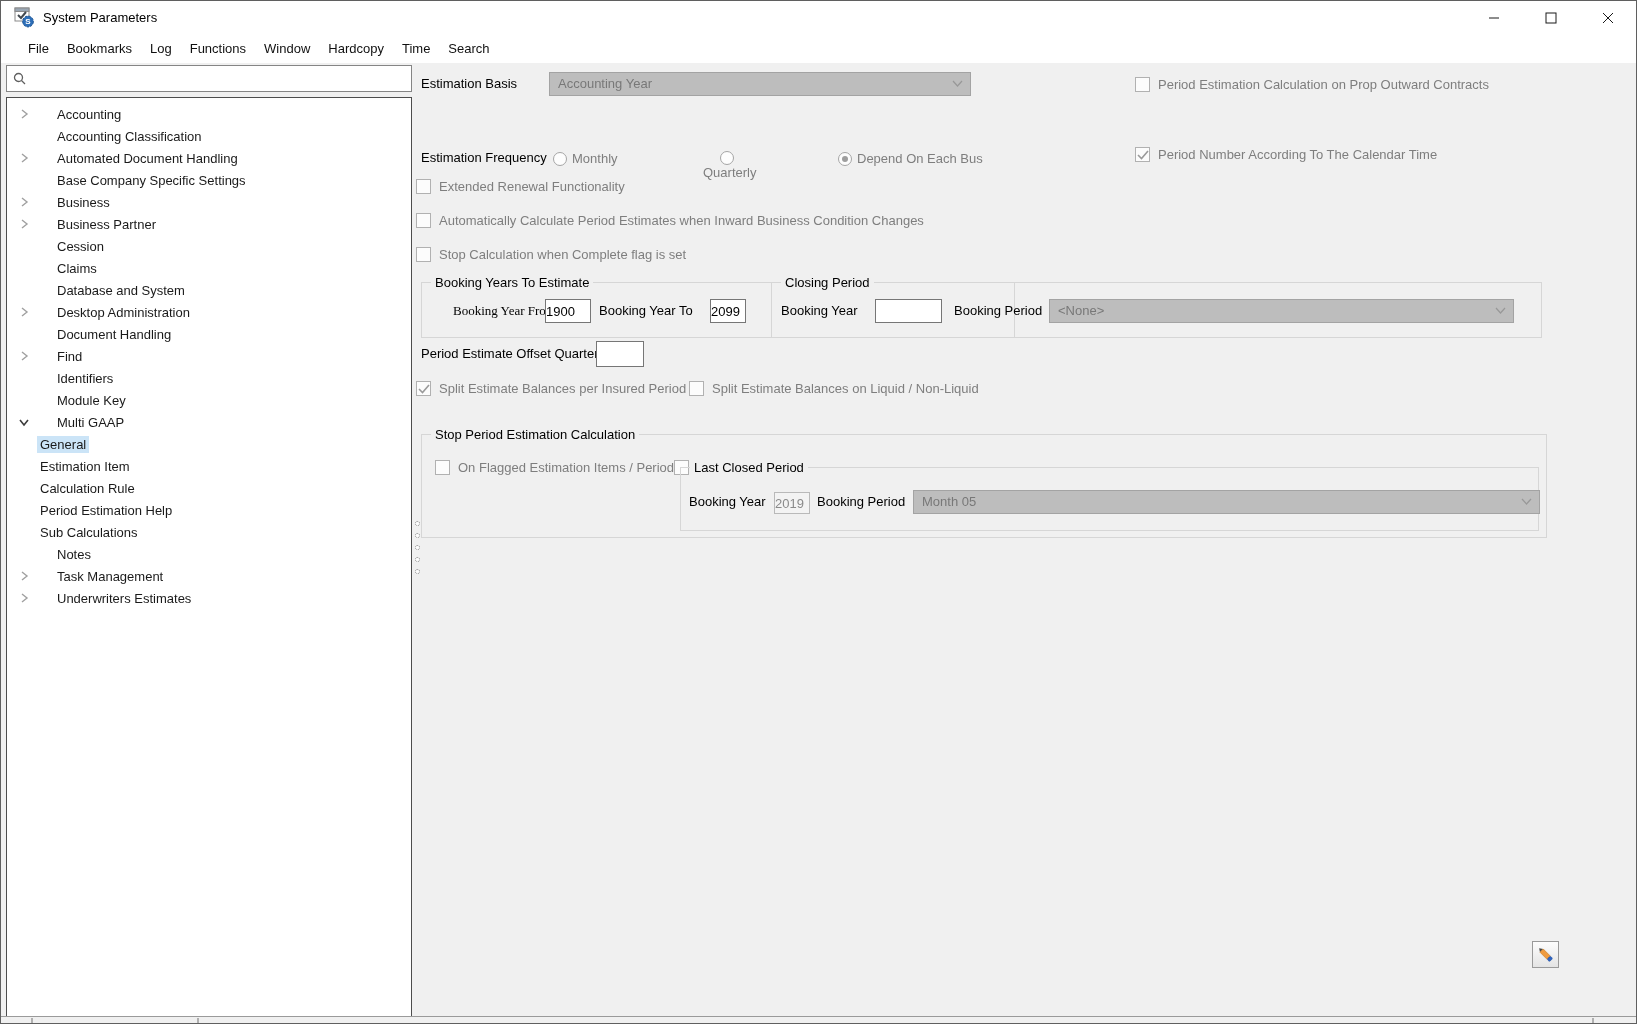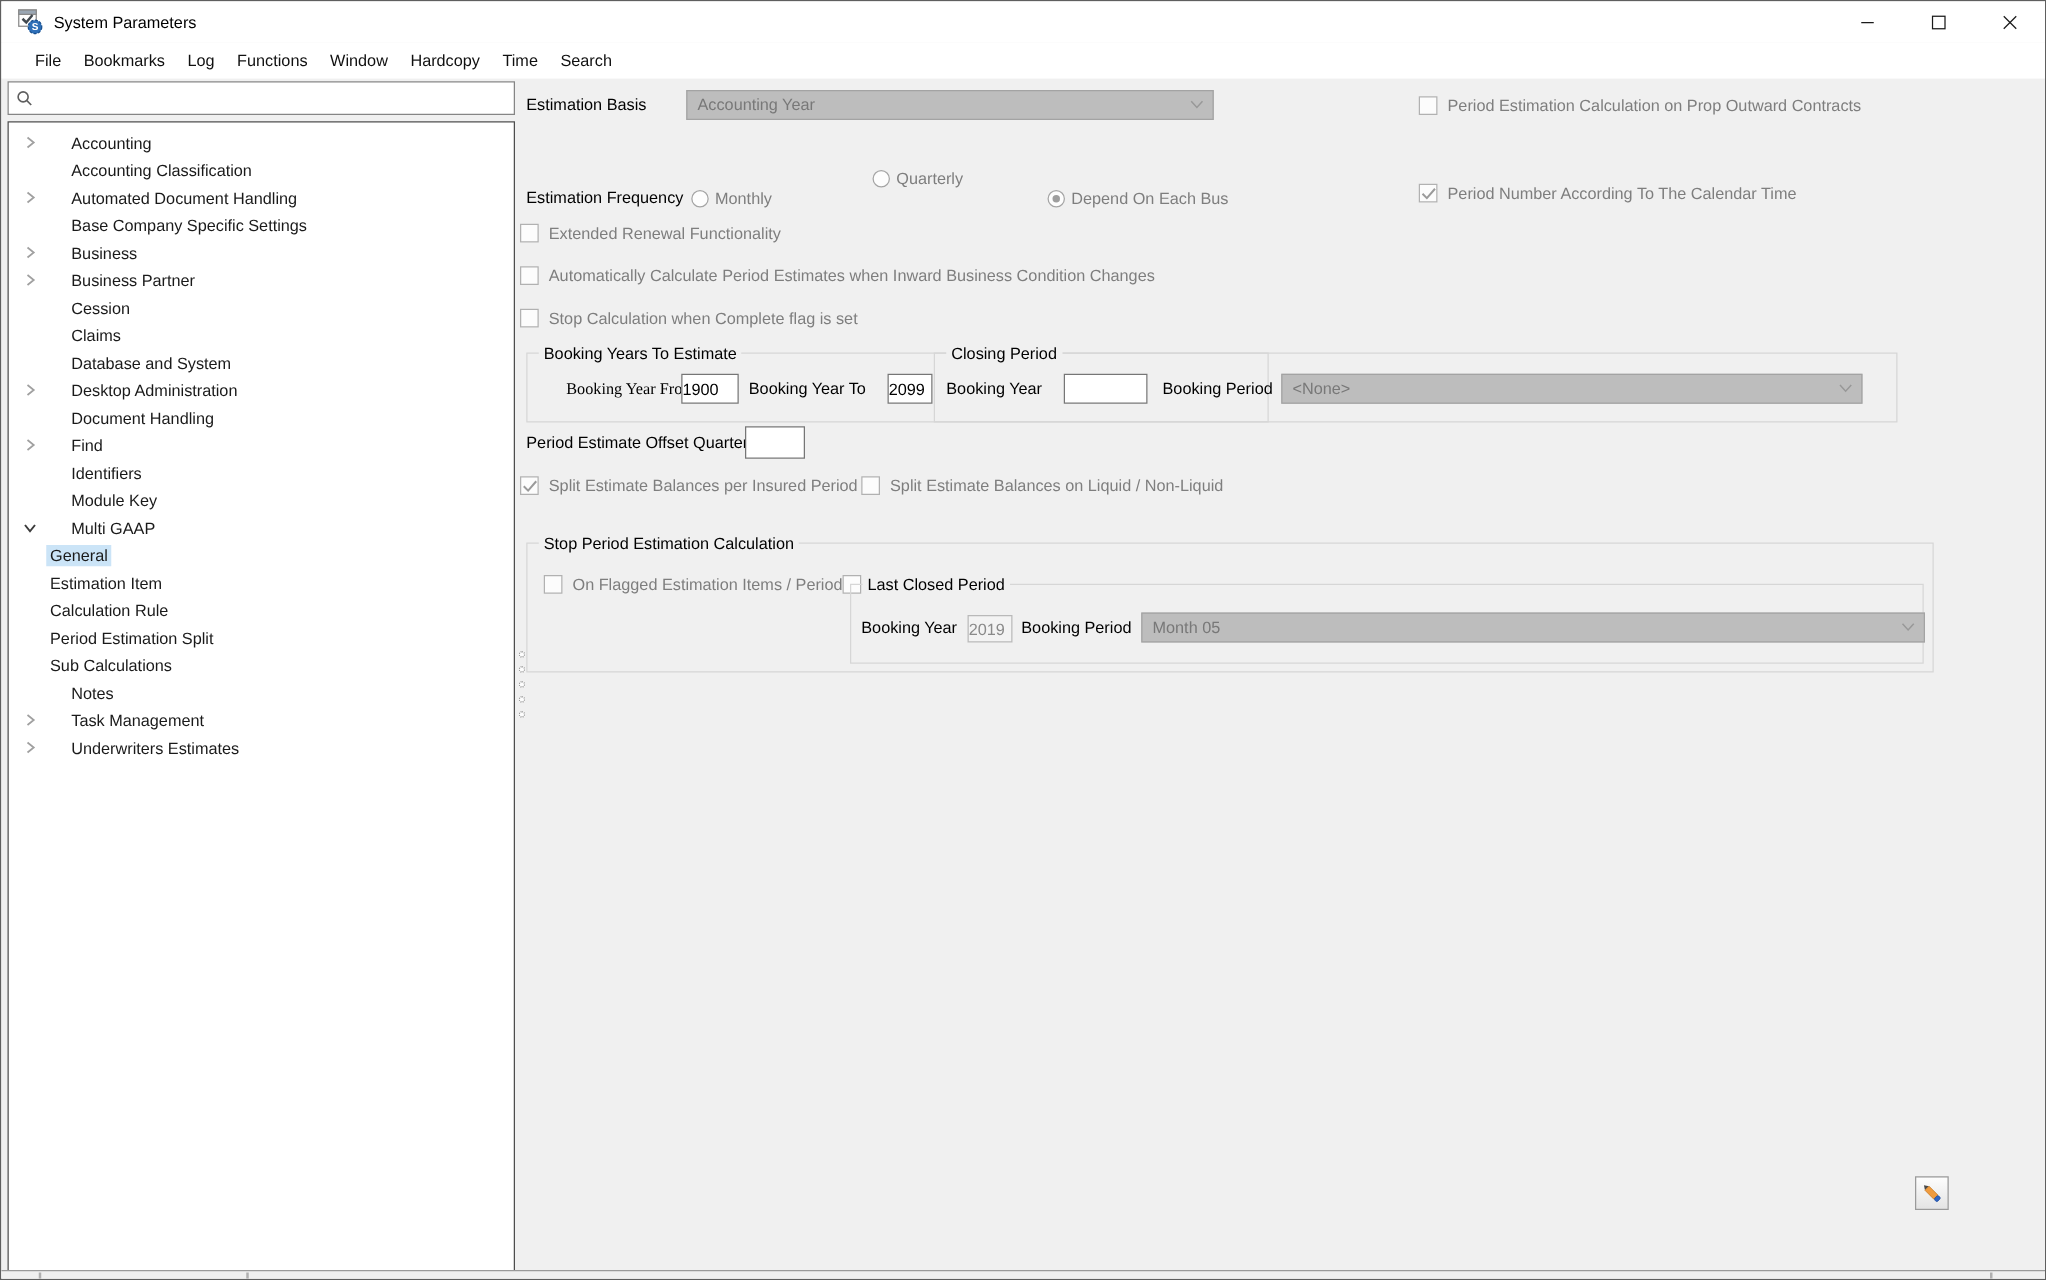--- a/index.html
+++ b/index.html
@@ -188,21 +188,21 @@
         <div class="trow">
           <span class="tlabel lv1 sel">General</span>
         </div>
         <div class="trow">
           <span class="tlabel lv1">Estimation Item</span>
         </div>
         <div class="trow">
           <span class="tlabel lv1">Calculation Rule</span>
         </div>
         <div class="trow">
-          <span class="tlabel lv1">Period Estimation Split</span>
+          <span class="tlabel lv1">Period Estimation Help</span>
         </div>
         <div class="trow">
           <span class="tlabel lv1">Sub Calculations</span>
         </div>
         <div class="trow">
           <span class="tlabel">Notes</span>
         </div>
         <div class="trow">
           <span class="chev"><svg width="12" height="12" viewBox="0 0 12 12">
               <polyline points="4,2 9,6 4,10" fill="none" stroke="#a0a0a0" stroke-width="1.4"></polyline>
@@ -235,21 +235,21 @@
     <div class="cb" style="left:1134px;top:14px;">
       <span class="box"></span>
       <span class="cl">Period Estimation Calculation on Prop Outward Contracts</span>
     </div>
 
     <div class="lbl" style="left:420px;top:83px;">Estimation Frequency</div>
     <div class="radio" style="left:552px;top:88px;">
       <span class="cir"></span>
       <span class="cl">Monthly</span>
     </div>
-    <div class="radio" style="left:697px;top:72px;">
+    <div class="radio" style="left:697px;top:88px;flex-direction:column;">
       <span class="cir"></span>
       <span class="cl">Quarterly</span>
     </div>
     <div class="radio on" style="left:837px;top:88px;">
       <span class="cir"></span>
       <span class="cl">Depend On Each Bus</span>
     </div>
     <div class="cb on" style="left:1134px;top:84px;">
       <span class="box">
           <svg width="12" height="10" viewBox="0 0 12 10">
@@ -273,21 +273,21 @@
     </div>
 
     <div class="group" style="left:420px;top:219px;width:594px;height:56px;">
       <span class="gt">Booking Years To Estimate</span>
       <div class="lbl" style="left:31px;top:16px;font-family:Liberation Serif, serif;">Booking Year From</div>
       <input class="txt" style="left: 123px; top: 16px; width: 46px;" value="1900">
       <div class="lbl" style="left:177px;top:16px;">Booking Year To</div>
       <input class="txt" style="left: 288px; top: 16px; width: 36px;" value="2099">
     </div>
 
-    <div class="group" style="left:746px;top:219px;width:771px;height:56px;">
+    <div class="group" style="left:770px;top:219px;width:771px;height:56px;">
       <span class="gt">Closing Period</span>
       <div class="lbl" style="left:9px;top:16px;">Booking Year</div>
       <input class="txt" style="left: 103px; top: 16px; width: 67px;" value="">
       <div class="lbl" style="left:182px;top:16px;">Booking Period</div>
       <div class="dd" style="left:277px;top:16px;width:465px;">
         <span>&lt;None&gt;</span>
         <svg width="11" height="8" viewBox="0 0 11 8">
             <polyline points="1,1 5.5,6 10,1" fill="none" stroke="#989898" stroke-width="1.2"></polyline>
           </svg>
       </div>

